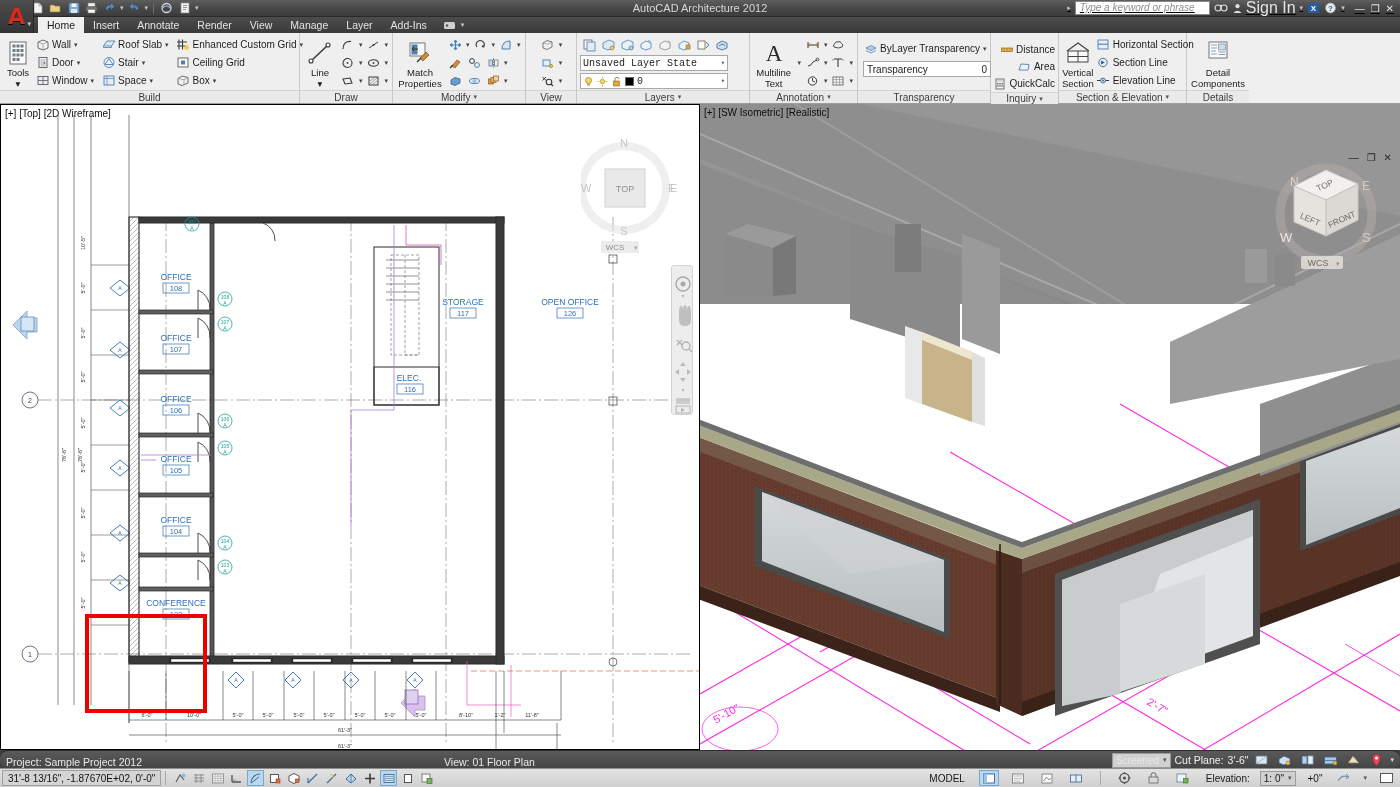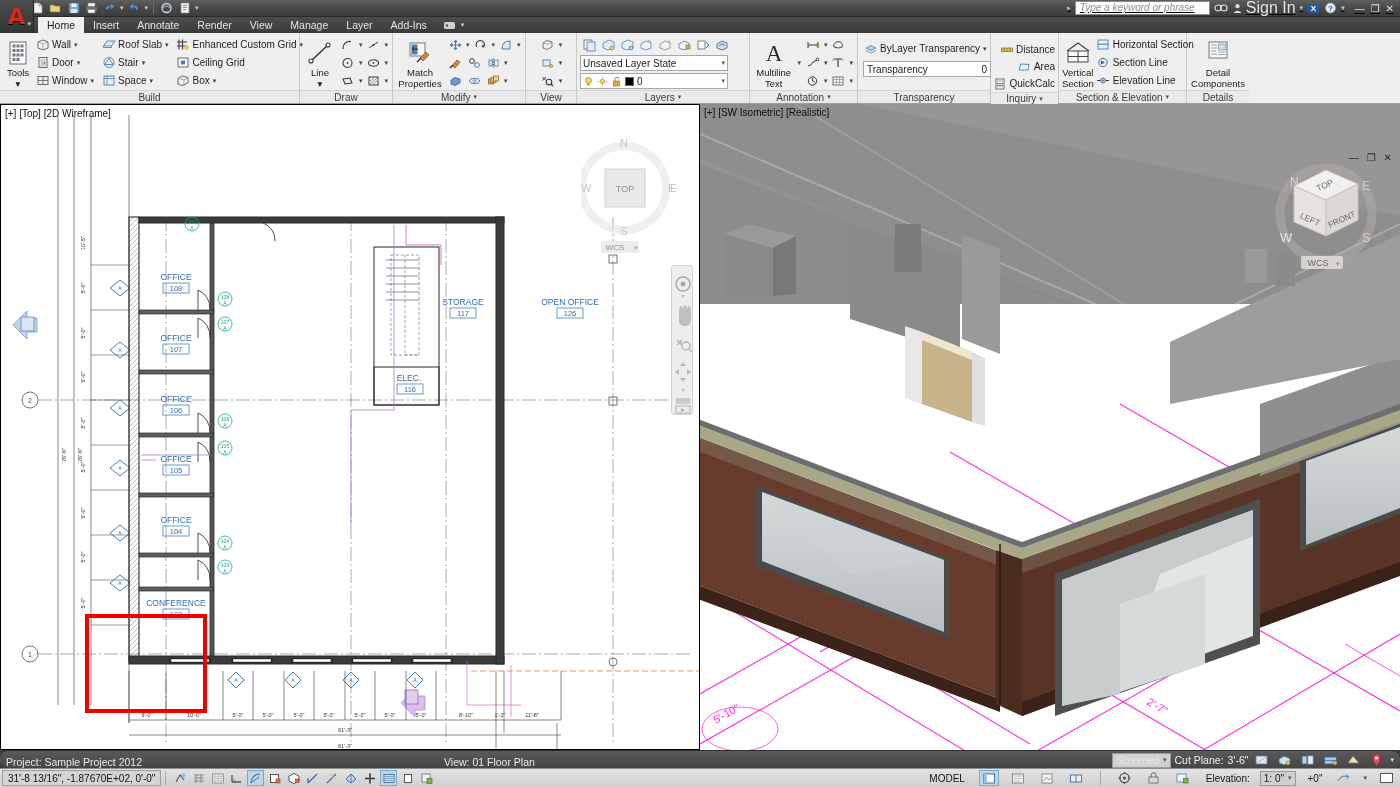--- a/index.html
+++ b/index.html
@@ -102,21 +102,21 @@
   .gridbtns { display: flex; flex-direction: column; gap: 1px; }
   .gridrow { display: flex; align-items: center; gap: 1px; }
   .gb {
     width: 18px; height: 17px; display: flex; align-items: center; justify-content: center;
     border: 1px solid transparent;
   }
 
   .layerfield {
     display: flex; align-items: center; height: 16px; width: 148px;
     background: #fff; border: 1px solid #a8a8a8; font-size: 10px; padding: 0 2px;
-    color: #1b1b1b; justify-content: space-between;
+    color: #1b1b1b; justify-content: space-between; font-family: Liberation Mono, monospace;
   }
   .layerfield .txt { overflow: hidden; white-space: nowrap; }
   .swatch { width: 9px; height: 9px; background: #000; border: 1px solid #666; display: inline-block; }
 
   .transfield {
     display: flex; align-items: center; height: 16px; width: 128px;
     background: #fff; border: 1px solid #a8a8a8; font-size: 10px; padding: 0 3px;
     color: #1b1b1b; justify-content: space-between;
   }
 
@@ -219,20 +219,21 @@
       </div>
       <div class="qat-ico">
         <svg width="12" height="12" viewBox="0 0 12 12">
             <rect x="2" y="1" width="8" height="10" fill="#f4f4f4" stroke="#8c8c8c" stroke-width=".7"></rect>
             <path d="M4 3.5h4M4 5.5h4M4 7.5h3" stroke="#5a7fa5" stroke-width=".8"></path>
           </svg>
       </div>
       <span class="qat-caret">▾</span>
     </div>
 
+    <div class="title-text">AutoCAD Architecture 2012</div>
 
     <div class="tb-right">
       <span class="qat-caret">▸</span>
       <div class="search-box">Type a keyword or phrase</div>
       <div class="tb-ico">
         <svg width="14" height="12" viewBox="0 0 14 12">
             <circle cx="4" cy="6" r="3" fill="none" stroke="#ddd" stroke-width="1.2"></circle>
             <circle cx="10" cy="6" r="3" fill="none" stroke="#ddd" stroke-width="1.2"></circle>
             <path d="M5.5 3.5h3" stroke="#ddd" stroke-width="1.2"></path>
           </svg>

